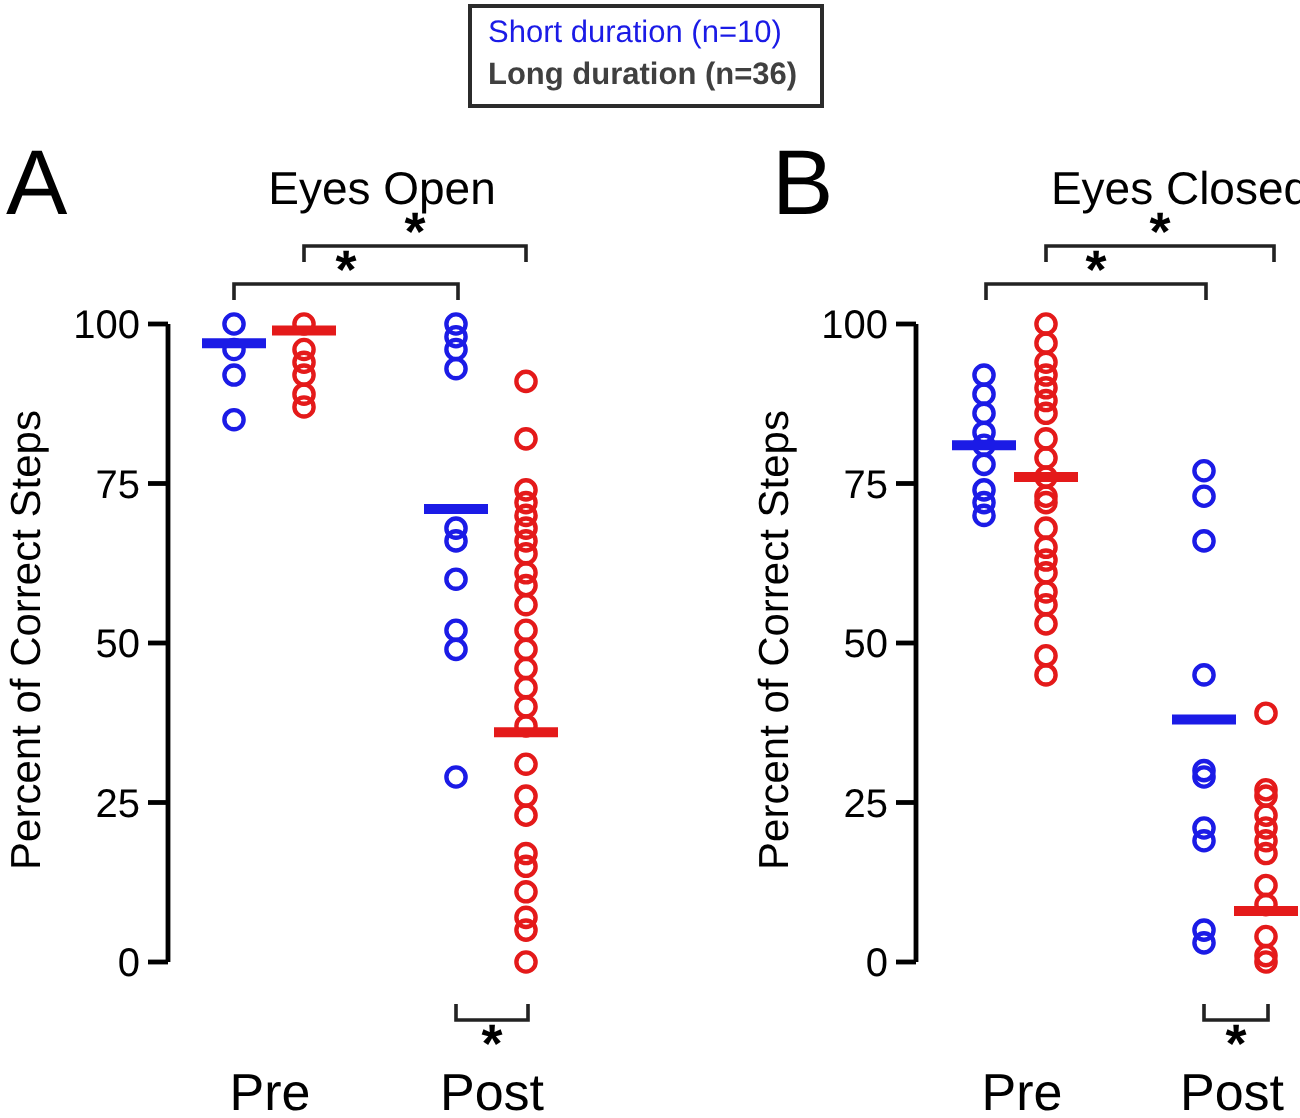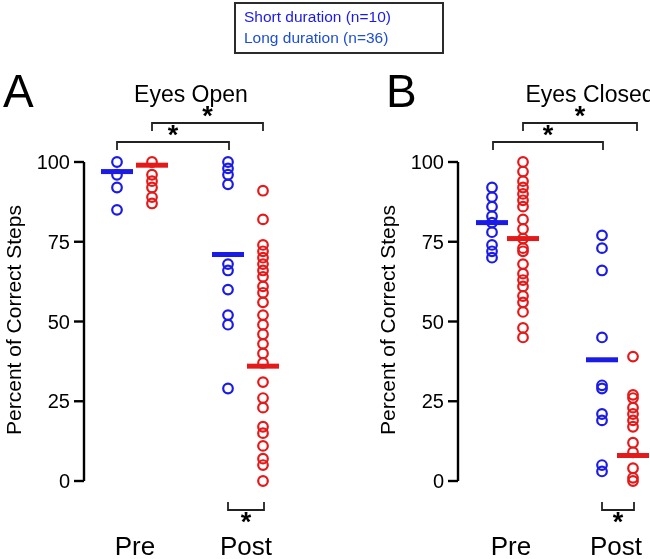--- a/index.html
+++ b/index.html
@@ -1,18 +1,18 @@
 <!DOCTYPE html>
 <html><head>
 <meta charset="utf-8">
 <style>
   html,body{margin:0;padding:0;background:#fff;}
   #fig{position:relative;width:650px;height:559px;background:#fff;overflow:hidden;
        font-family:"Liberation Sans","DejaVu Sans",sans-serif;color:#000;}
-  .legend{position:absolute;left:234px;top:2px;width:210px;box-sizing:border-box;
+  .legend{position:absolute;left:234px;top:2px;width:178px;box-sizing:border-box;
           border:2px solid #2b2b2b;padding:2px 4px 4px 8px;background:#fff;}
   .legend-item{font-size:15.5px;line-height:21px;white-space:nowrap;}
   .panel-letter{position:absolute;top:68px;font-size:46px;line-height:1;letter-spacing:0;}
   .panel-title{position:absolute;top:81px;font-size:23px;transform:translateX(-50%);white-space:nowrap;}
   .ylabel{position:absolute;top:320px;font-size:21px;white-space:nowrap;
           transform:translate(-50%,-50%) rotate(-90deg);}
   .cat-label{position:absolute;top:531px;font-size:26px;transform:translateX(-50%);white-space:nowrap;}
   #plot-svg{position:absolute;left:0;top:0;}
 </style>
 </head>
@@ -158,21 +158,21 @@
       <path d="M 493 150 V 142 H 603 V 150" stroke="#222" stroke-width="1.8" fill="none"></path>
       <text x="548" y="144" text-anchor="middle" font-size="27px" font-weight="bold" fill="#000">*</text>
       <path d="M 523 131 V 123 H 637 V 131" stroke="#222" stroke-width="1.8" fill="none"></path>
       <text x="580" y="125" text-anchor="middle" font-size="27px" font-weight="bold" fill="#000">*</text>
       <path d="M 602 502 V 510 H 634 V 502" stroke="#222" stroke-width="1.8" fill="none"></path>
       <text x="618" y="531" text-anchor="middle" font-size="27px" font-weight="bold" fill="#000">*</text>
     </svg>
 
   <div class="legend">
     <div class="legend-item" style="color: rgb(27, 27, 230);">Short duration (n=10)</div>
-    <div class="legend-item" style="color: #1d4ed8;">Long duration (n=36)</div>
+    <div class="legend-item" style="color: #404040; font-weight: bold;">Long duration (n=36)</div>
   </div>
 
   <div class="panel-letter" style="left:3px;">A</div>
   <div class="panel-letter" style="left:386px;">B</div>
 
   <div class="panel-title" style="left:191px;">Eyes Open</div>
   <div class="panel-title" style="left:590px;">Eyes Closed</div>
 
   <div class="ylabel" style="left:14px;">Percent of Correct Steps</div>
   <div class="ylabel" style="left:388px;">Percent of Correct Steps</div>

